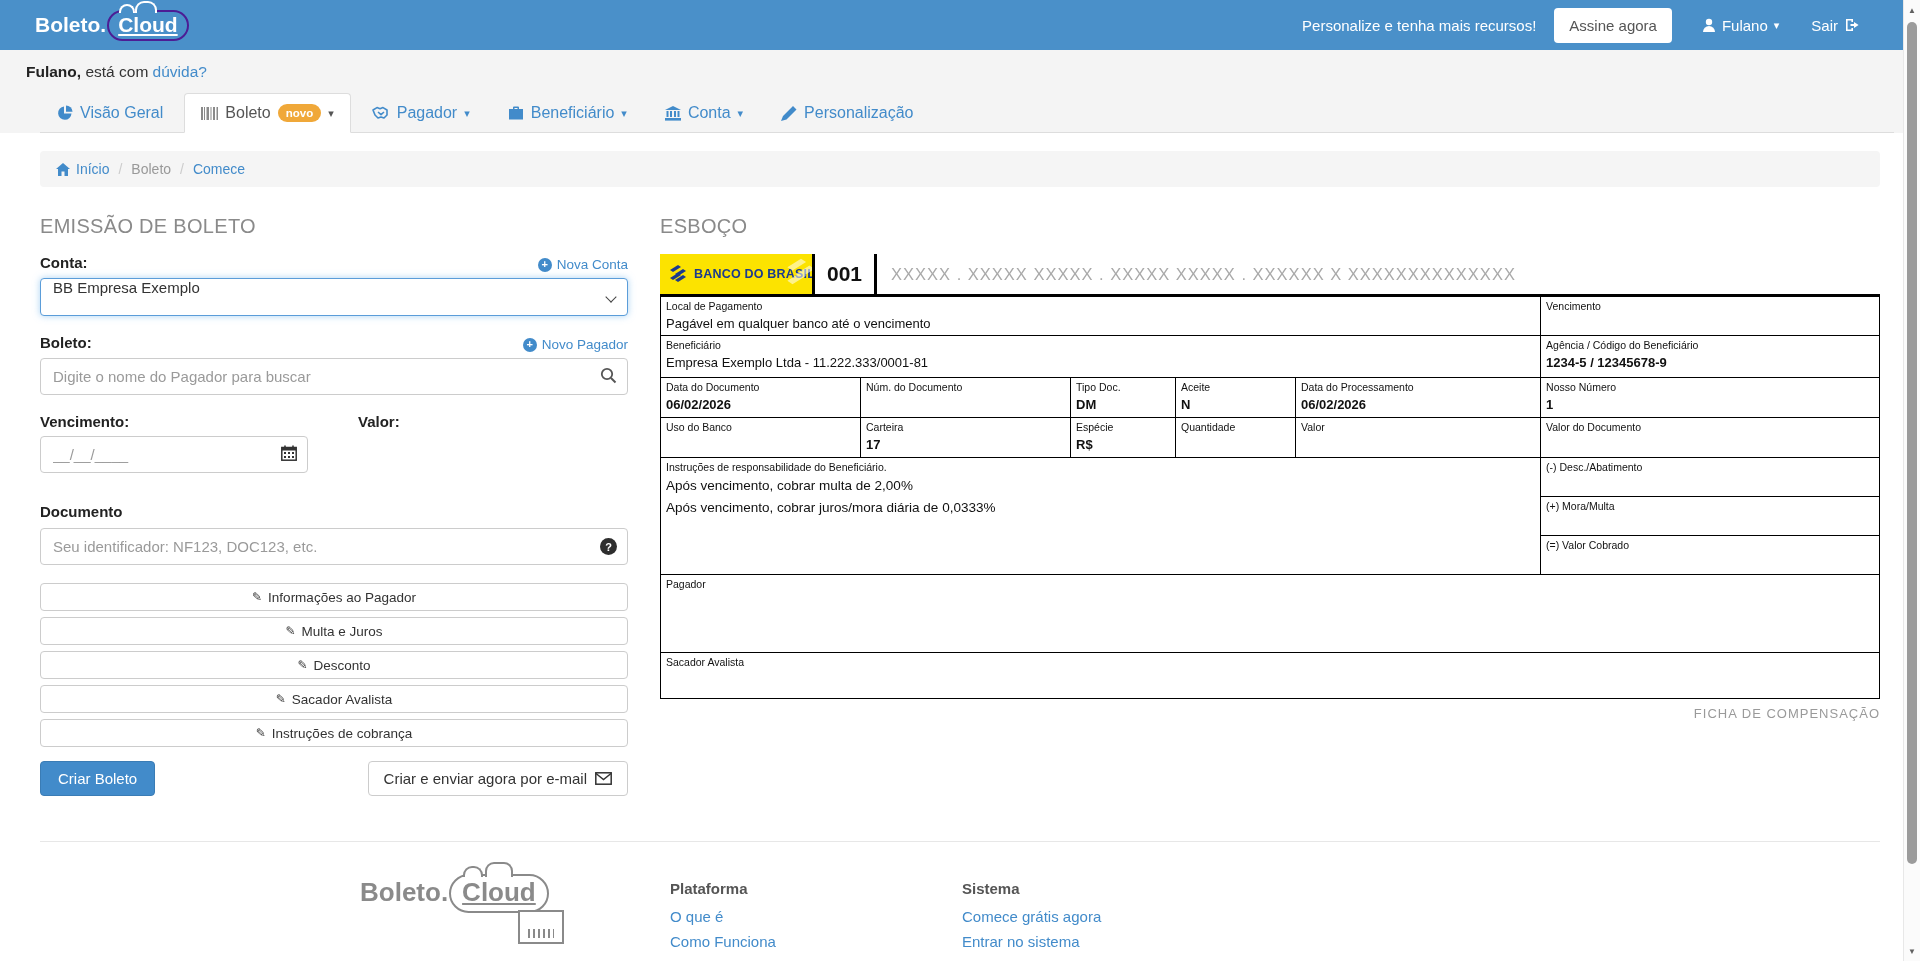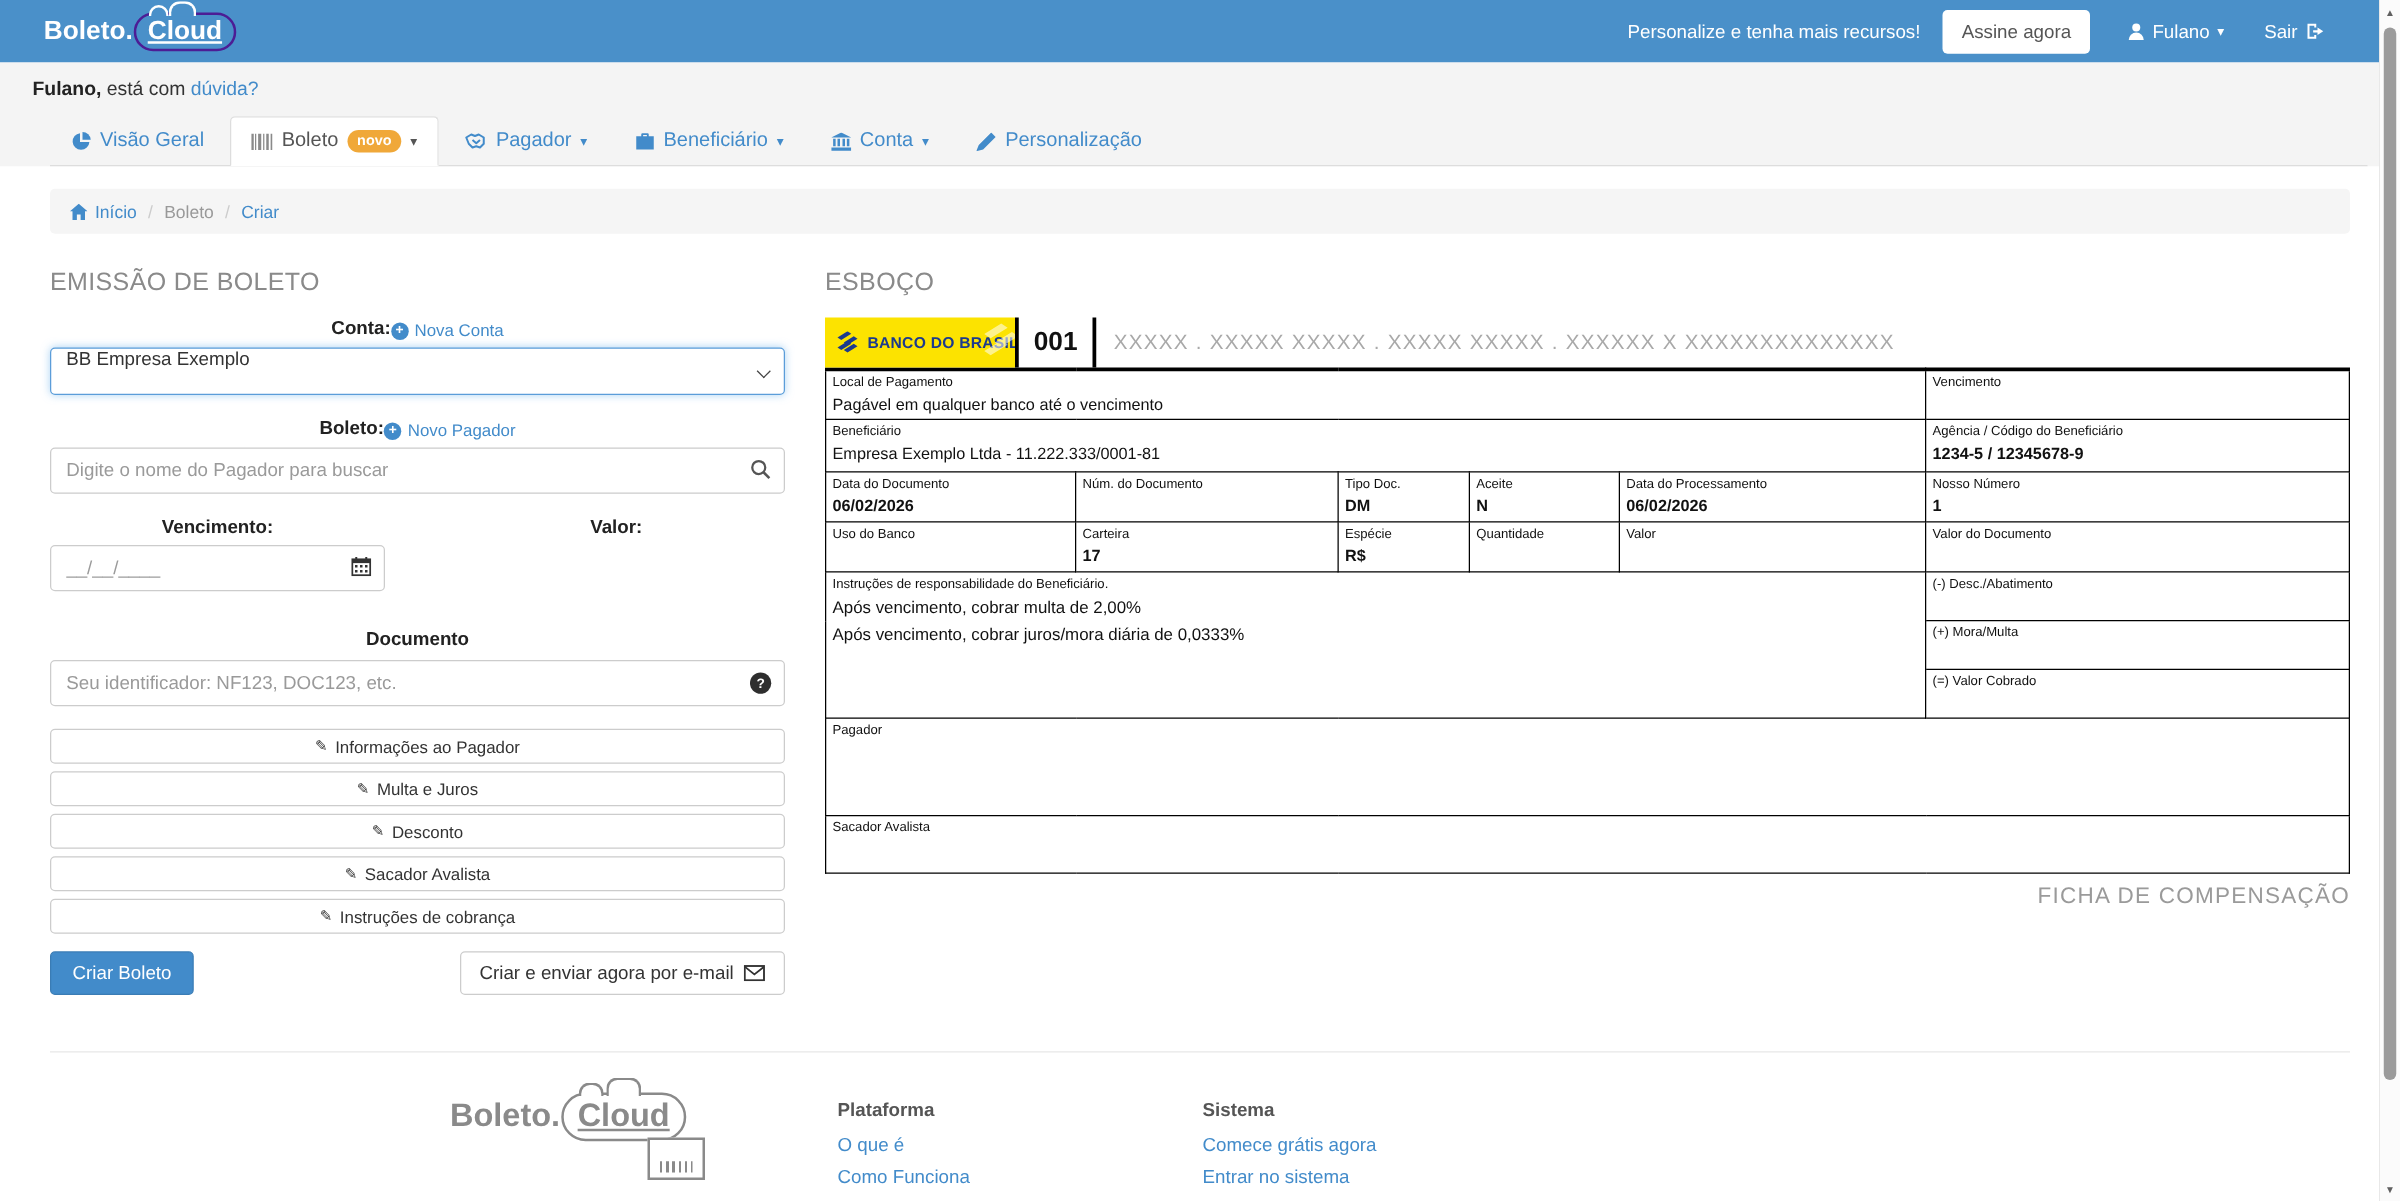--- a/index.html
+++ b/index.html
@@ -49,21 +49,21 @@
   .breadcrumb a svg { margin-right:6px; }
   .breadcrumb .sep { color:#ccc; margin:0 9px; }
   .breadcrumb .bc-plain { color:#999; }
 
   .main { display:flex; margin-top:28px; }
   .form-col { width:588px; flex:none; }
   .preview-col { flex:1; margin-left:32px; min-width:0; }
 
   .section-title { font-size:20px; font-weight:normal; color:#8a8a8a; letter-spacing:.3px; margin-bottom:16px; }
 
-  .field-head { display:flex; align-items:baseline; justify-content:center; margin-bottom:6px; }
+  .field-head { display:flex; align-items:baseline; justify-content:space-between; margin-bottom:6px; }
   .field-label { font-size:15px; font-weight:bold; color:#222; }
   .add-link { font-size:13.5px; color:#428bca; text-decoration:none; display:flex; align-items:center; cursor:pointer; }
   .plus-circle { width:14px; height:14px; border-radius:50%; background:#428bca; color:#fff;
     font-size:11px; font-weight:bold; display:inline-flex; align-items:center; justify-content:center;
     margin-right:5px; line-height:1; }
 
   .select-box { position:relative; height:38px; border:1px solid #5b9dd9; border-radius:4px;
     box-shadow:0 0 7px rgba(102,175,233,.55); display:flex; 
     padding:0 30px 0 12px; font-size:15px; color:#333; background:#fff; cursor:pointer; margin-bottom:18px; }
   .select-box .chev { position:absolute; right:12px; top:14px; width:8px; height:8px;
@@ -112,21 +112,21 @@
   table.boleto { width:100%; border-collapse:collapse; border:1px solid #000; border-top:3px solid #000;
     table-layout:fixed; }
   table.boleto td { border:1px solid #000; vertical-align:top; padding:2px 5px; overflow:hidden; }
   .cl { display:block; font-size:10.5px; color:#111; line-height:1.35; }
   .cv { display:block; font-size:13px; color:#111; margin-top:3px; line-height:1.3; }
   .cv.b { font-weight:bold; }
   td.h40 { height:40px; } td.h42 { height:42px; } td.h39 { height:39px; }
   td.pagador-cell { height:78px; } td.sacador-cell { height:46px; }
   .instr .cv { margin-top:2px; line-height:1.45; font-size:13.5px; }
 
-  .ficha { text-align:right; font-size:18px; color:#9a9a9a; letter-spacing:1px; margin-top:7px; }
+  .ficha { text-align:right; font-size:13px; color:#9a9a9a; letter-spacing:1px; margin-top:7px; }
 
   
   .footer { border-top:1px solid #e7e7e7; margin-top:45px; }
   .footer-inner { width:1200px; margin:0 auto; display:flex; padding-top:32px; }
   .fcol1 { width:310px; }
   .flogo { display:flex; align-items:baseline; color:#8a8a8a; font-size:26px; font-weight:bold; }
   .flogo .brand-cloud { border-color:#8a8a8a; border-radius:20px; padding:1px 11px 3px; }
   .flogo .bump { background:#fff; border-color:#8a8a8a; }
   .flogo .bump.b1 { width:20px; height:11px; top:-10px; left:12px; }
   .flogo .bump.b2 { width:28px; height:15px; top:-14px; left:34px; }
@@ -250,21 +250,21 @@
     <a>
       <svg width="14" height="13" viewBox="0 0 14 13">
           <path d="M7 0 L14 6 H12 V13 H8.5 V8.5 h-3 V13 H2 V6 H0 Z" fill="#428bca"></path>
         </svg>
       <span>Início</span>
     </a>
     <span class="sep">/</span>
     <span class="bc-plain">Boleto</span>
     <span class="sep">/</span>
     <a>
-        <span>Criar</span>
+        <span>Comece</span>
       </a>
   </div>
 
   <div class="main">
 
     <div class="form-col">
       <h2 class="section-title">EMISSÃO DE BOLETO</h2>
 
       <div class="field-head">
         <span class="field-label">Conta:</span>

